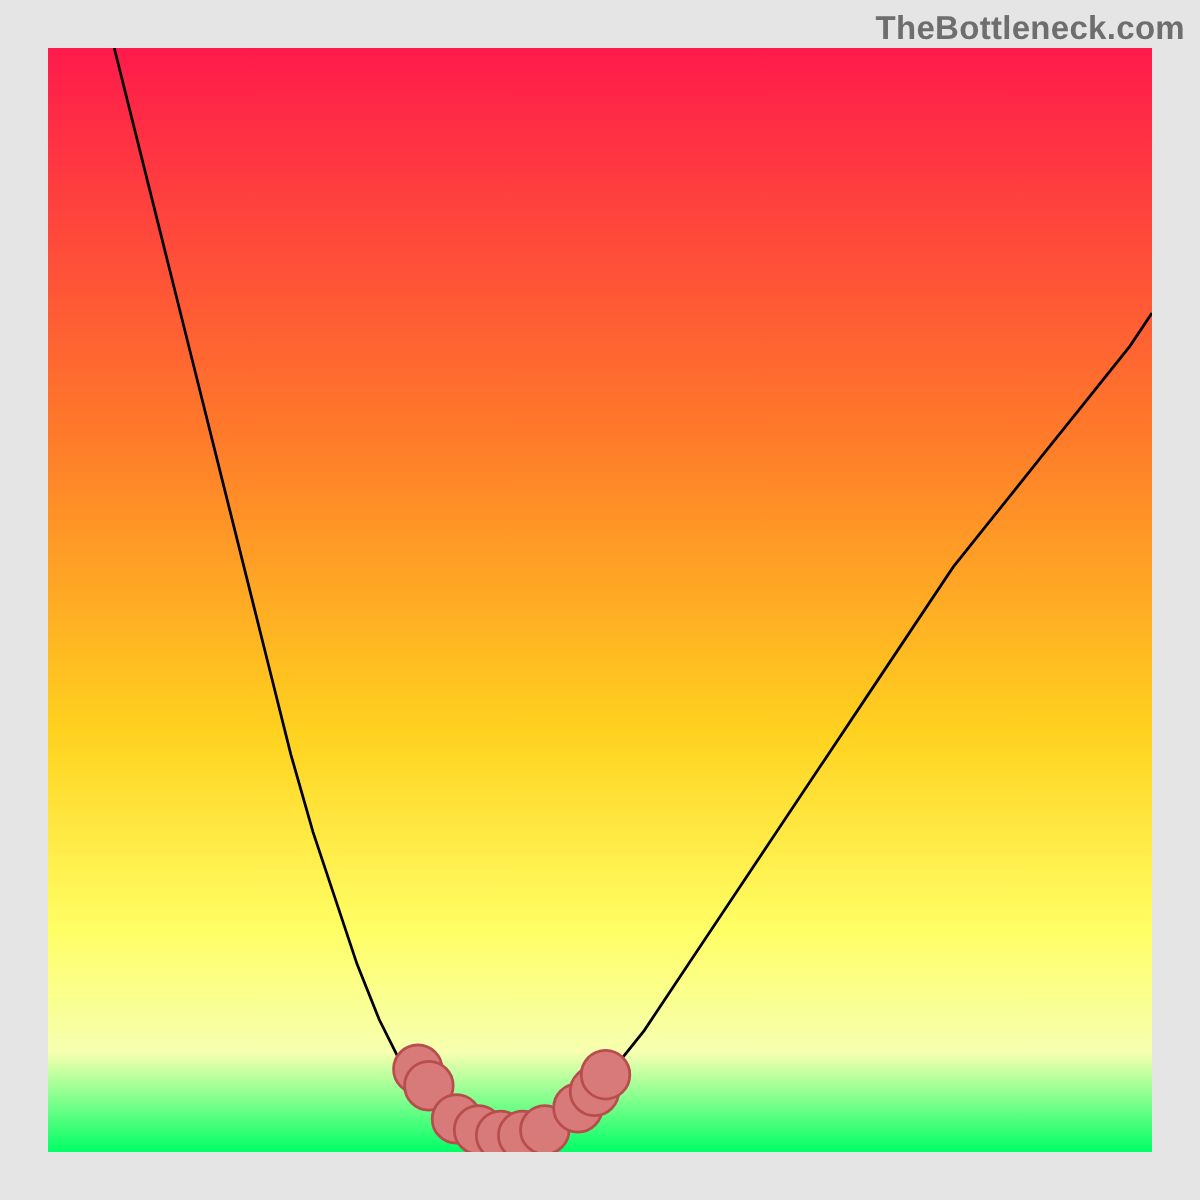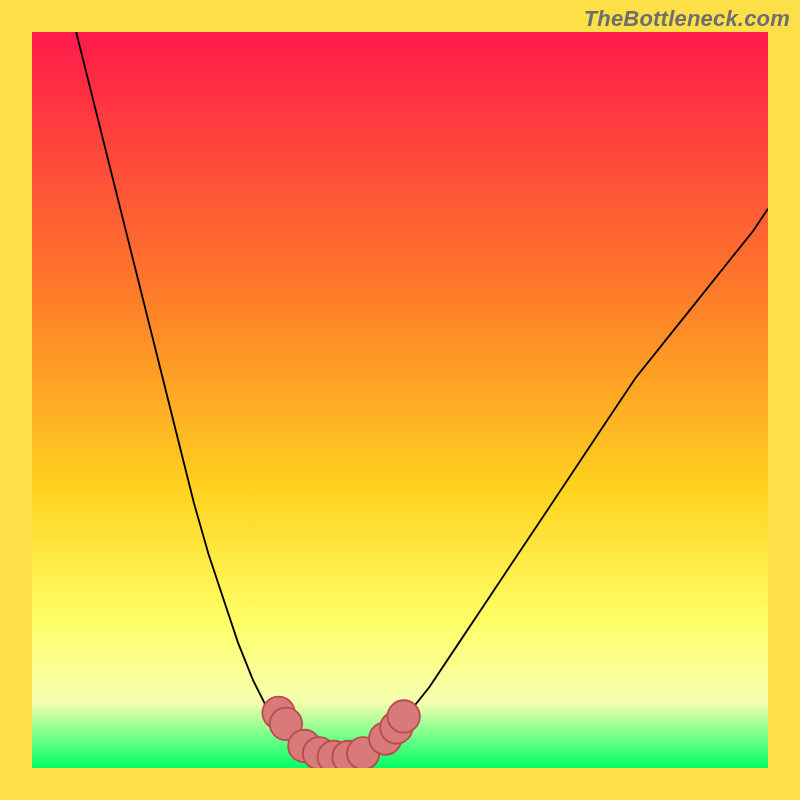--- a/index.html
+++ b/index.html
@@ -9,22 +9,21 @@
     height: 800px;
     background: #000;
     overflow: hidden;
   }
   .frame {
     position: absolute;
     left: 0;
     top: 0;
     width: 800px;
     height: 800px;
-    background: #fde047;
-    font-style: italic;
+    background: #e5e5e5;
   }
   .plot {
     position: absolute;
     left: 32px;
     top: 32px;
     width: 736px;
     height: 736px;
   }
   .watermark {
     position: absolute;

